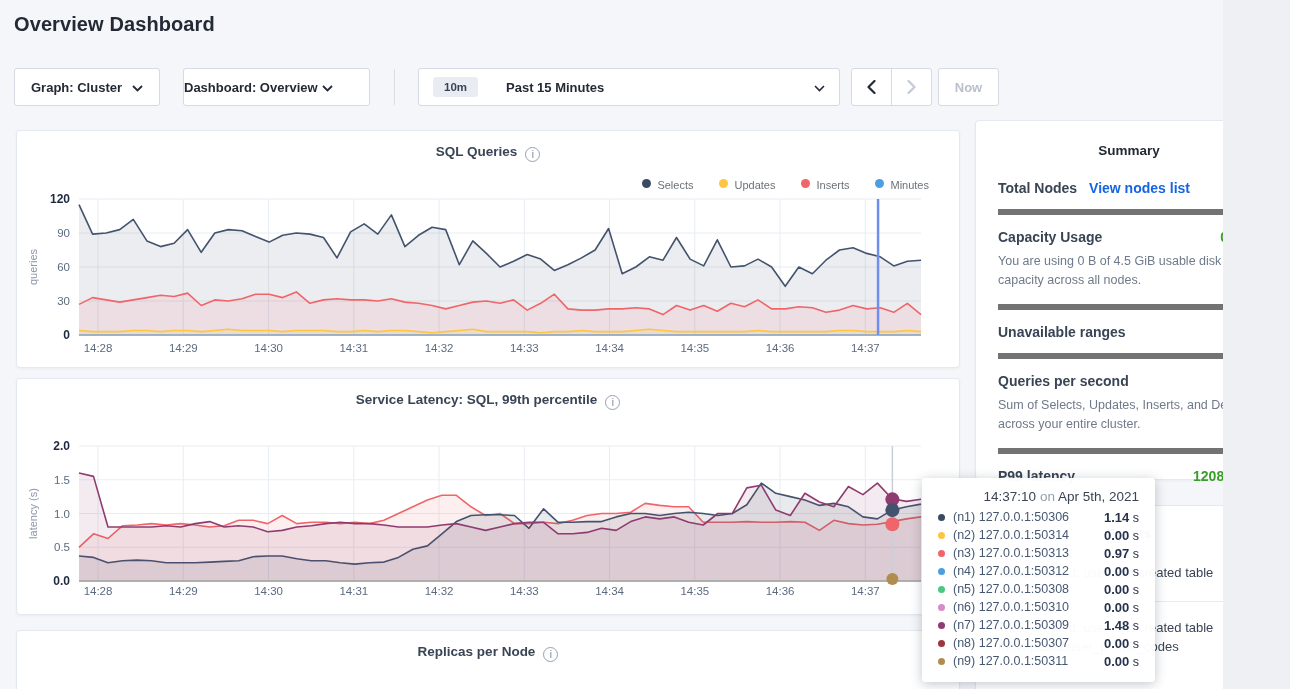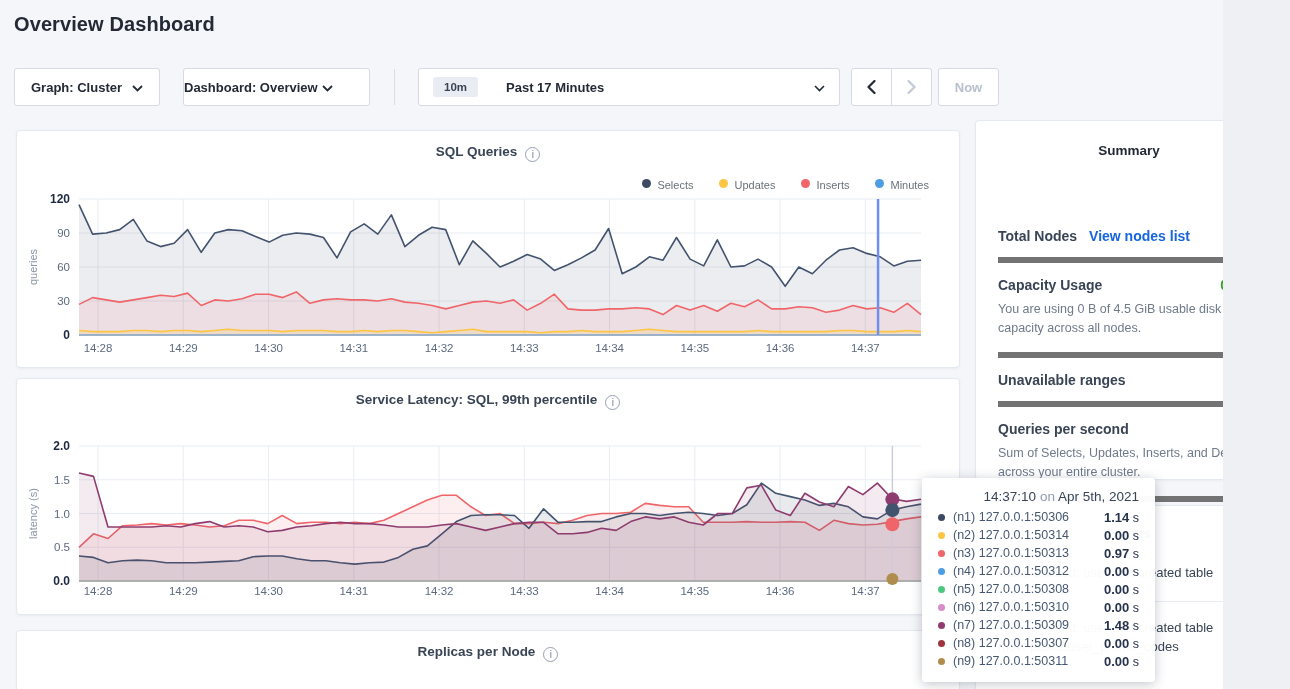--- a/index.html
+++ b/index.html
@@ -39,21 +39,21 @@
   .xlab, .ylab { font-size:11.5px; fill:#5d6a80; }
   .ylab-strong { font-size:12px; font-weight:700; fill:#1e2940; }
   .axis-name { font-size:11px; fill:#8b95a7; }
   
   .sum-title { text-align:center; font-size:13.5px; font-weight:700; color:#242a35; padding:22px 0 8px; }
   .sum-body { padding:0 22px; }
   .sum-row { padding:14px 0 13px; }
   .sum-row + .sum-row { border-top:6px solid #737373; }
   .sum-head { display:flex; align-items:baseline; gap:12px; }
   .sum-label { font-size:14px; font-weight:700; color:#394455; }
-  .sum-link { font-size:14px; font-weight:700; color:#1565e0; cursor:pointer;margin-top:48px; }
+  .sum-link { font-size:14px; font-weight:700; color:#1565e0; cursor:pointer; }
   .sum-value { margin-left:auto; font-size:14px; font-weight:700; color:#389e28; white-space:nowrap; }
   .sum-desc { margin-top:7px; font-size:12.5px; line-height:1.55; color:#6f7a8a; font-weight:400; }
   
   .evt-title { text-align:center; font-size:13.5px; font-weight:700; color:#242a35; padding:20px 0 6px; }
   .evt-body { padding:0 22px; }
   .evt-item { padding:16px 0 18px; font-size:13px; color:#394455; line-height:1.5; }
   .evt-item + .evt-item { border-top:1px solid #e8ecf1; }
   .evt-detail { color:#394455; }
   
   .tooltip { position:absolute; left:922px; top:478px; width:233px; z-index:10;
@@ -85,21 +85,21 @@
     <span>Dashboard: Overview</span>
     <span class="chev">
       <svg width="11" height="7" viewBox="0 0 11 7">
           <polyline points="1,1 5.5,5.5 10,1" fill="none" stroke="#242a35" stroke-width="1.8"></polyline>
         </svg>
     </span>
   </div>
   <div class="vdiv"></div>
   <div class="ctl timepicker">
     <span class="time-badge">10m</span>
-    <span class="time-label">Past 17 Minutes</span>
+    <span class="time-label">Past 15 Minutes</span>
     <span class="chev">
       <svg width="11" height="7" viewBox="0 0 11 7">
           <polyline points="1,1 5.5,5.5 10,1" fill="none" stroke="#242a35" stroke-width="1.6"></polyline>
         </svg>
     </span>
   </div>
   <div class="ctl arrows">
     <span class="arrow-cell prev">
       <svg width="9" height="14" viewBox="0 0 9 14">
           <polyline points="7.5,1 1.5,7 7.5,13" fill="none" stroke="#242a35" stroke-width="2.2" stroke-linecap="round" stroke-linejoin="round"></polyline>

